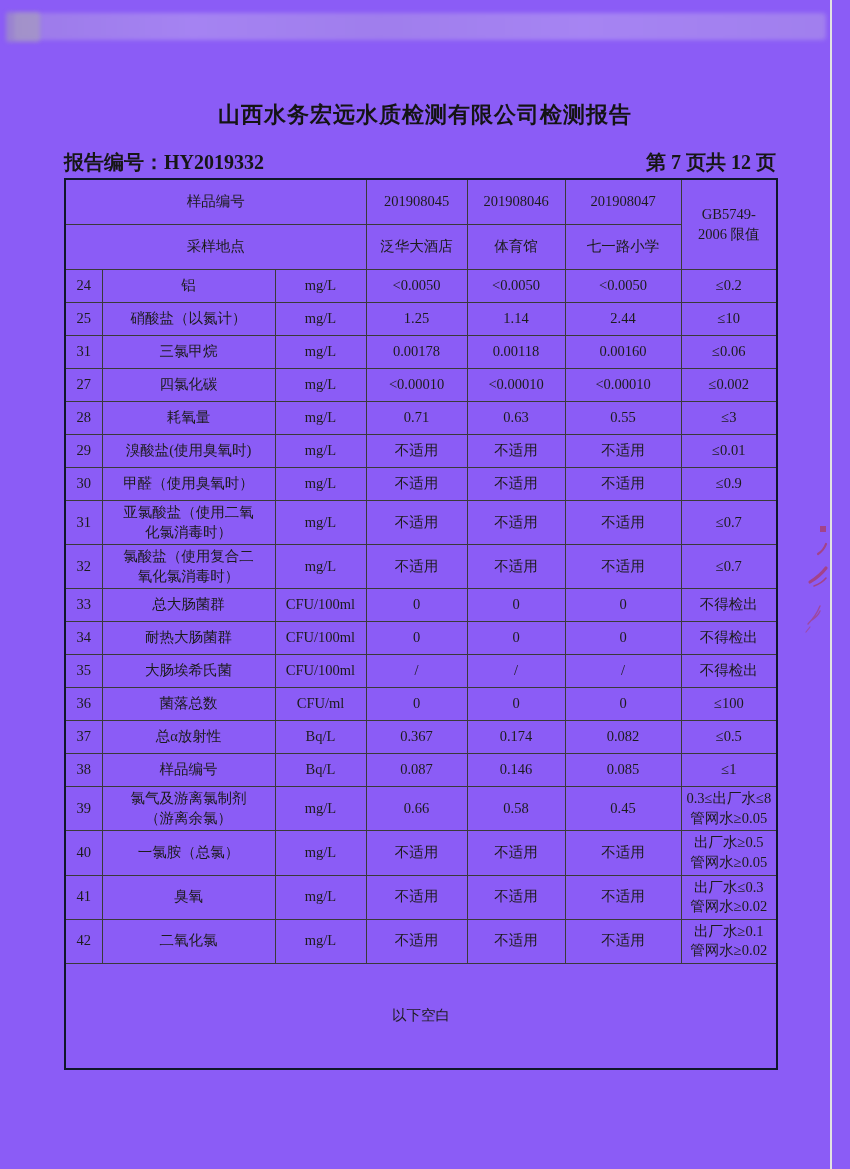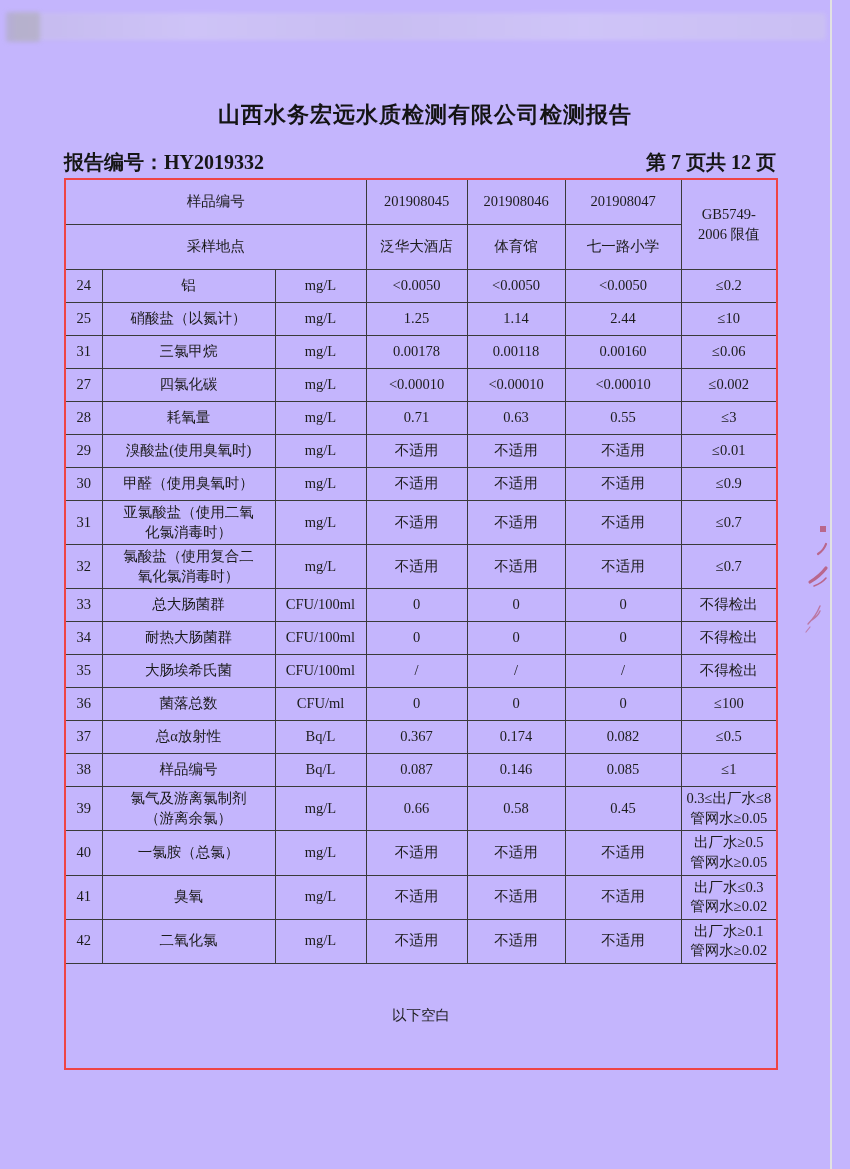--- a/index.html
+++ b/index.html
@@ -1,19 +1,19 @@
 <!DOCTYPE html>
 <html lang="zh"><head>
 <meta charset="utf-8">
 <style>
   html,body{margin:0;padding:0;background:#ffffff;}
   .page{
     position:relative;
     width:850px;height:1169px;
-    background:#c4b5fd;
+    background:#8b5cf6;
     overflow:hidden;
     font-family:"Liberation Serif","DejaVu Serif",serif;
     color:#1c1c1c;
   }
   
   .scan-band-top{
     position:absolute;left:14px;top:13px;width:812px;height:27px;
     background:linear-gradient(90deg,#c9c9c9 0%,#e9e9e9 22%,#d6d6d6 45%,#ececec 70%,#dadada 100%);
     opacity:.28;filter:blur(2px);border-radius:4px;
   }
@@ -37,21 +37,21 @@
   }
   .meta-row{
     position:absolute;top:149px;left:64px;width:712px;
     display:flex;justify-content:space-between;align-items:baseline;
     font-size:20px;font-weight:600;color:#161616;
   }
   
   .report-table{
     position:absolute;top:178px;left:64px;width:712px;
     border-collapse:collapse;table-layout:fixed;
-    border:2px solid #ef4444;
+    border:2px solid #0f172a;
   }
   .report-table td{
     border:1px solid #3a3a3a;
     text-align:center;vertical-align:middle;
     font-size:14.5px;line-height:1.35;
     padding:2px 2px;color:#1c1c1c;
   }
   thead td{font-size:15px;height:40px;}
   tbody tr{height:33px;}
   .c-name{text-align:left;padding-left:9px;white-space:pre-line;}

